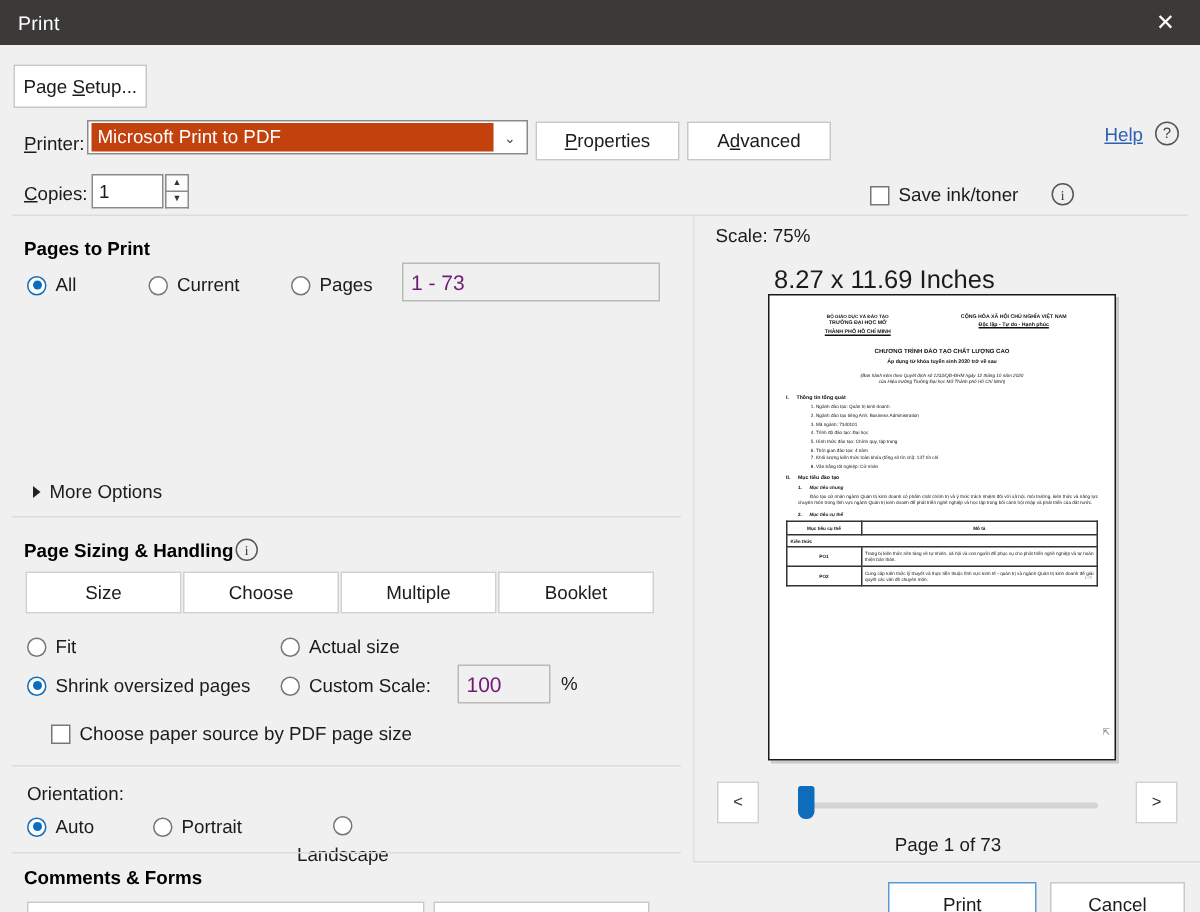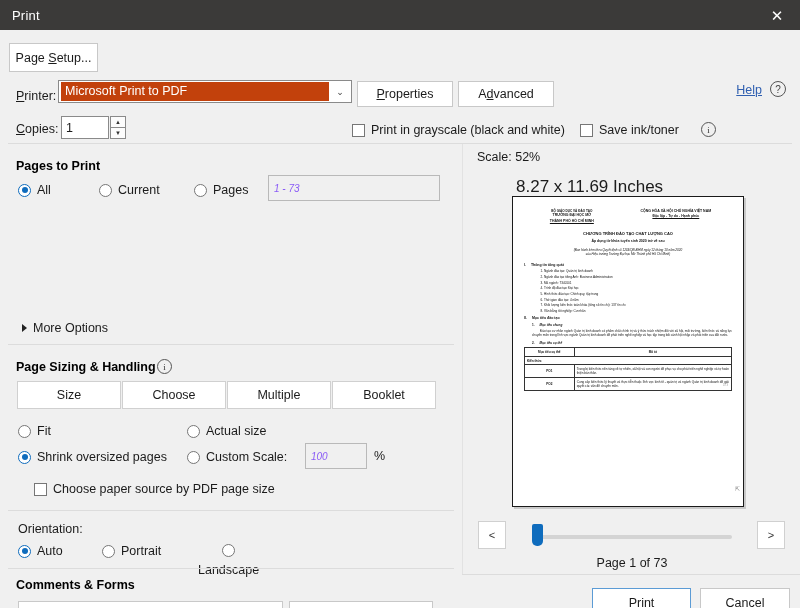--- a/index.html
+++ b/index.html
@@ -108,21 +108,21 @@
   .radio { width: 13px; height: 13px; border-radius: 50%; border: 1.3px solid #767676; background: #fff; flex: 0 0 13px; position: relative; }
   .radio.on { border-color: #0f6cbd; border-width: 1.3px; }
   .radio.on::after {
     content: ""; position: absolute; left: 50%; top: 50%; width: 6px; height: 6px;
     margin: -3px 0 0 -3px; border-radius: 50%; background: #0f6cbd;
   }
   .radio-item { display: flex; align-items: center; gap: 6px; position: absolute; }
 
   .txtinput-dis {
     position: absolute; background: #f0f0f0; border: 1px solid #b9b9b9;
-    color: #8b5cf6; font-size: 10px; display: flex; align-items: center; padding-left: 5px; font-style: italic;
+    color: #701a75; font-size: 14px; display: flex; align-items: center; padding-left: 5px;
   }
 
   .more-options { position: absolute; left: 22px; top: 177px; display: flex; align-items: center; gap: 6px; }
   .tri { width: 0; height: 0; border-left: 5px solid #222; border-top: 4px solid transparent; border-bottom: 4px solid transparent; }
 
   .seg-btn {
     position: absolute; height: 28px; background: #ffffff; border: 1px solid #d0d0d0;
     display: flex; align-items: center; justify-content: center; font-size: 12.5px; color: #1b1b1b;
   }
 
@@ -214,24 +214,20 @@
     <div class="help-link">Help</div>
     <div class="help-icon">?</div>
 
     <div class="lbl copies-label"><span class="u">C</span>opies:</div>
     <div class="copies-box">1</div>
     <div class="spinner">
       <div class="spin-btn">▲</div>
       <div class="spin-btn">▼</div>
     </div>
 
-    <div class="chk-wrap chk-gray">
-      <span class="chk"></span>
-      <span class="lbl">Print in grayscale (black and white)</span>
-    </div>
     <div class="chk-wrap chk-save">
       <span class="chk"></span>
       <span class="lbl">Save ink/toner</span>
     </div>
     <div class="info-icon">i</div>
   </div>
 
   <div class="divider" style="left:8px; top:113px; width:784px;"></div>
 
   <div class="left-col">
@@ -321,21 +317,21 @@
     <div class="combo" style="left:18px; top:457px; width:265px; height:25px;">
       <span class="cval">Document and Markups</span>
 
     </div>
     <div class="btn" style="position:absolute; left:289px; top:457px; width:144px; height:26px;">
       <span>Summarize Comments</span>
     </div>
   </div>
 
   <div class="preview-pane">
-    <div class="scale-txt">Scale: 52%</div>
+    <div class="scale-txt">Scale: 75%</div>
     <div class="dims-txt">8.27 x 11.69 Inches</div>
 
     <div class="page-shadow"></div>
     <div class="page">
       <div class="doc">
         <div class="row">
           <div class="c1">
             <div class="t-5 b">BỘ GIÁO DỤC VÀ ĐÀO TẠO</div>
             <div class="t-55 b">TRƯỜNG ĐẠI HỌC MỞ</div>
             <div class="t-55 b ul">THÀNH PHỐ HỒ CHÍ MINH</div>

